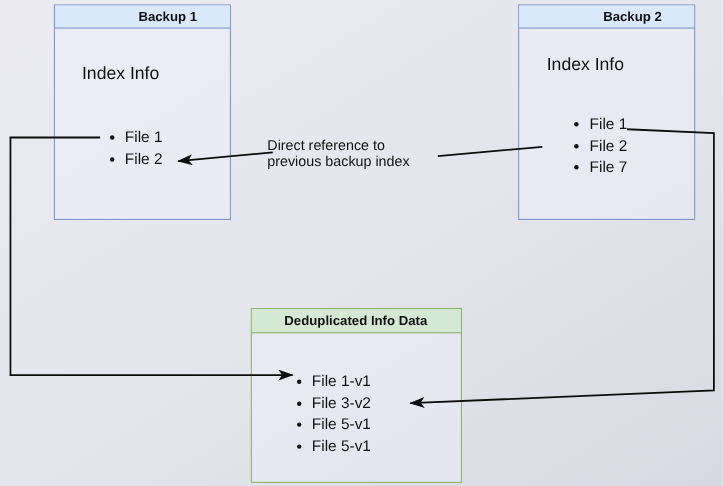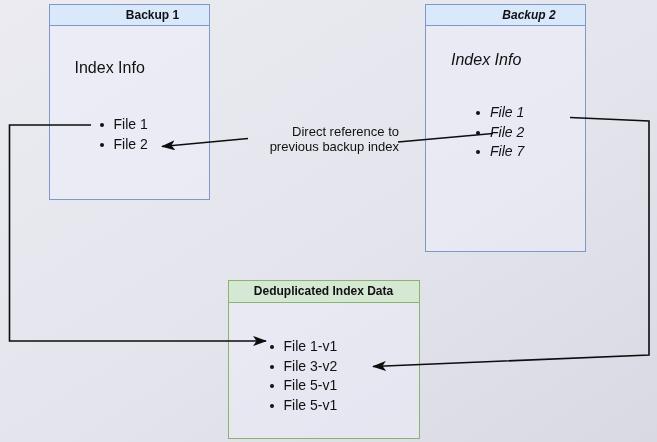--- a/index.html
+++ b/index.html
@@ -31,21 +31,21 @@
     text-align: center;
     font-size: 12px;
     font-weight: bold;
     border-bottom: 1.5px solid;
   }
   .blue { border-color: var(--blue-stroke); }
   .blue .hdr { background: var(--blue-fill); border-color: var(--blue-stroke); padding-left: 47px; }
   .green { border-color: var(--green-stroke); }
   .green .hdr { background: var(--green-fill); border-color: var(--green-stroke); height: 21px; line-height: 21px; }
   #backup1 { left: 48.5px; top: 4px;  width: 161px; height: 196px; }
-  #backup2 { left: 425px; top: 4px; width: 161px; height: 248px; font-style: italic; }
+  #backup2 { left: 471px; top: 4px; width: 161px; height: 196px; }
   #dedup   { left: 227.5px; top: 280px; width: 192px; height: 159px; }
   .subtitle { position: absolute; font-size: 16px; }
   #backup1 .subtitle { left: 25px; top: 54px; }
   #backup2 .subtitle { left: 25px; top: 46px; }
   ul.filelist {
     position: absolute;
     margin: 0; padding: 0;
     list-style: none;
     font-size: 14px;
     line-height: 19.7px;
@@ -59,21 +59,21 @@
     position: absolute;
     left: 1px; top: 8px;
     width: 4px; height: 4px;
     border-radius: 50%;
     background: var(--text);
   }
   .edge-label {
     position: absolute;
     left: 243px; top: 124px;
     width: 156px;
-    text-align: right;
+    text-align: left;
     font-size: 13px;
     line-height: 15px;
     z-index: 4;
   }
 </style>
 </head>
 <body>
 
 <div class="canvas">
 
@@ -104,21 +104,21 @@
     <div class="subtitle">Index Info</div>
     <ul class="filelist">
 
     <li>File 1</li>
         <li>File 2</li>
         <li>File 7</li>
       </ul>
   </div>
 
   <div class="node green" id="dedup">
-    <div class="hdr">Deduplicated Index Data</div>
+    <div class="hdr">Deduplicated Info Data</div>
     <ul class="filelist">
 
     <li>File 1-v1</li>
         <li>File 3-v2</li>
         <li>File 5-v1</li>
         <li>File 5-v1</li>
       </ul>
   </div>
 
   <div class="edge-label">

